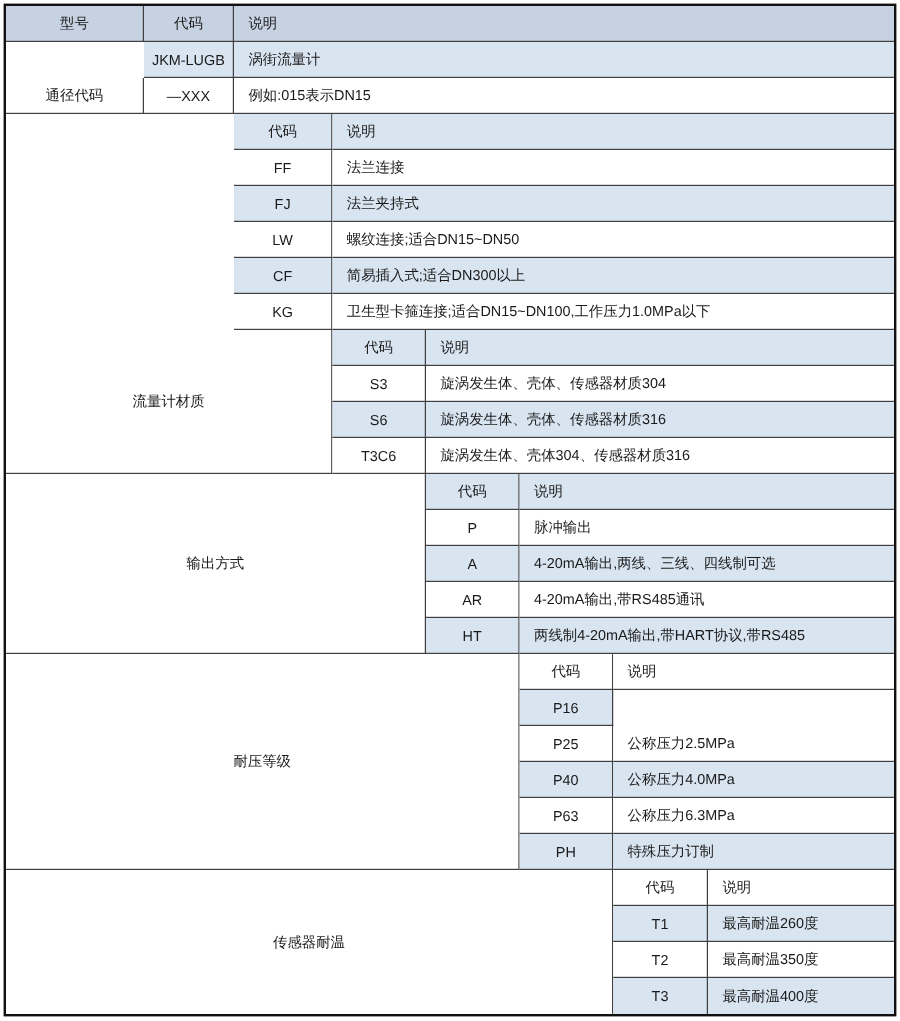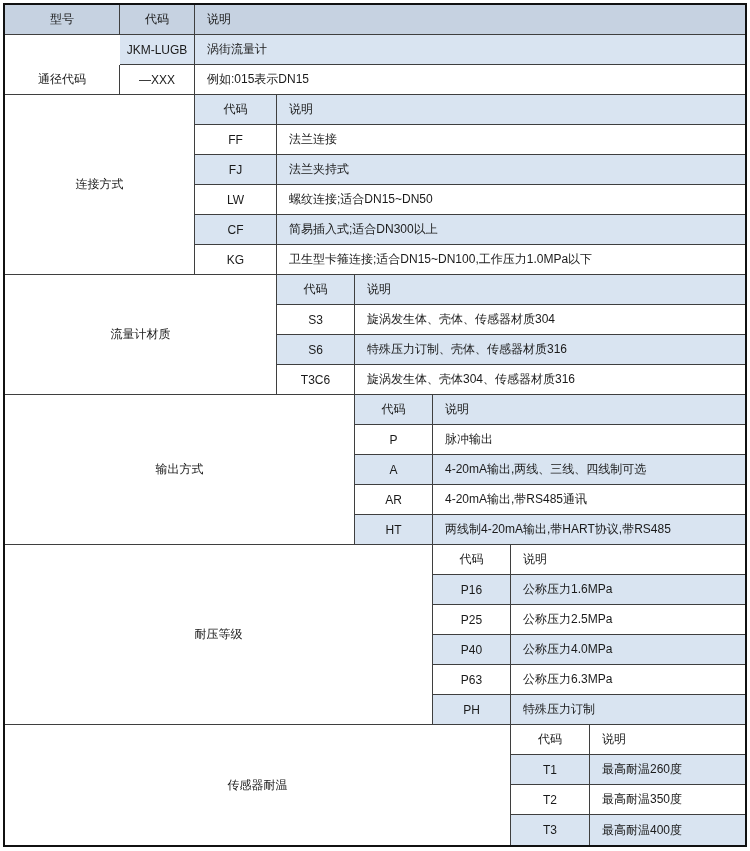--- a/index.html
+++ b/index.html
@@ -48,61 +48,59 @@
     <div class="c ctr h" style="grid-area:1/2/2/3">代码</div>
     <div class="c d h" style="grid-area:1/3/2/9">说明</div>
 
     <div class="c ctr b" style="grid-area:2/2/3/3">JKM-LUGB</div>
     <div class="c ctr" style="grid-area:3/1/4/2">通径代码</div>
 
     <div class="c d b" style="grid-area:2/3/3/9">涡街流量计</div>
     <div class="c ctr" style="grid-area:3/2/4/3">—XXX</div>
     <div class="c d" style="grid-area:3/3/4/9">例如:015表示DN15</div>
 
-    <div class="c ctr" style="grid-area:4/1/10/3">连接方式</div>
     <div class="c ctr b" style="grid-area:4/3/5/4">代码</div>
     <div class="c d b" style="grid-area:4/4/5/9">说明</div>
     <div class="c ctr" style="grid-area:5/3/6/4">FF</div>
     <div class="c d" style="grid-area:5/4/6/9">法兰连接</div>
     <div class="c ctr b" style="grid-area:6/3/7/4">FJ</div>
     <div class="c d b" style="grid-area:6/4/7/9">法兰夹持式</div>
     <div class="c ctr" style="grid-area:7/3/8/4">LW</div>
     <div class="c d" style="grid-area:7/4/8/9">螺纹连接;适合DN15~DN50</div>
     <div class="c ctr b" style="grid-area:8/3/9/4">CF</div>
     <div class="c d b" style="grid-area:8/4/9/9">简易插入式;适合DN300以上</div>
     <div class="c ctr" style="grid-area:9/3/10/4">KG</div>
     <div class="c d" style="grid-area:9/4/10/9">卫生型卡箍连接;适合DN15~DN100,工作压力1.0MPa以下</div>
 
     <div class="c ctr" style="grid-area:10/1/14/4">流量计材质</div>
     <div class="c ctr b" style="grid-area:10/4/11/5">代码</div>
     <div class="c d b" style="grid-area:10/5/11/9">说明</div>
     <div class="c ctr" style="grid-area:11/4/12/5">S3</div>
     <div class="c d" style="grid-area:11/5/12/9">旋涡发生体、壳体、传感器材质304</div>
     <div class="c ctr b" style="grid-area:12/4/13/5">S6</div>
-    <div class="c d b" style="grid-area:12/5/13/9">特殊压力订制、壳体、传感器材质316</div>
+    <div class="c d b" style="grid-area:12/5/13/9">旋涡发生体、壳体、传感器材质316</div>
     <div class="c ctr" style="grid-area:13/4/14/5">T3C6</div>
     <div class="c d" style="grid-area:13/5/14/9">旋涡发生体、壳体304、传感器材质316</div>
 
     <div class="c ctr" style="grid-area:14/1/19/5">输出方式</div>
     <div class="c ctr b" style="grid-area:14/5/15/6">代码</div>
     <div class="c d b" style="grid-area:14/6/15/9">说明</div>
     <div class="c ctr" style="grid-area:15/5/16/6">P</div>
     <div class="c d" style="grid-area:15/6/16/9">脉冲输出</div>
     <div class="c ctr b" style="grid-area:16/5/17/6">A</div>
     <div class="c d b" style="grid-area:16/6/17/9">4-20mA输出,两线、三线、四线制可选</div>
     <div class="c ctr" style="grid-area:17/5/18/6">AR</div>
     <div class="c d" style="grid-area:17/6/18/9">4-20mA输出,带RS485通讯</div>
     <div class="c ctr b" style="grid-area:18/5/19/6">HT</div>
     <div class="c d b" style="grid-area:18/6/19/9">两线制4-20mA输出,带HART协议,带RS485</div>
 
     <div class="c ctr" style="grid-area:19/1/25/6">耐压等级</div>
     <div class="c ctr" style="grid-area:19/6/20/7">代码</div>
     <div class="c d" style="grid-area:19/7/20/9">说明</div>
     <div class="c ctr b" style="grid-area:20/6/21/7">P16</div>
-    <div class="c d b" style="grid-area:20/7/21/9">公称压力1.6MPa</div>
     <div class="c ctr" style="grid-area:21/6/22/7">P25</div>
     <div class="c d" style="grid-area:21/7/22/9">公称压力2.5MPa</div>
     <div class="c ctr b" style="grid-area:22/6/23/7">P40</div>
     <div class="c d b" style="grid-area:22/7/23/9">公称压力4.0MPa</div>
     <div class="c ctr" style="grid-area:23/6/24/7">P63</div>
     <div class="c d" style="grid-area:23/7/24/9">公称压力6.3MPa</div>
     <div class="c ctr b" style="grid-area:24/6/25/7">PH</div>
     <div class="c d b" style="grid-area:24/7/25/9">特殊压力订制</div>
 
     <div class="c ctr nb" style="grid-area:25/1/29/7">传感器耐温</div>

